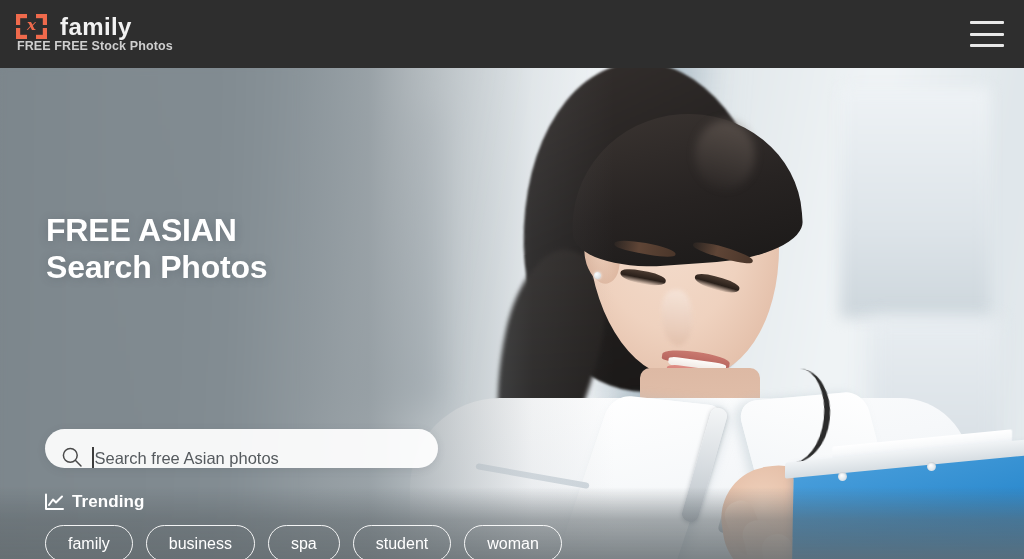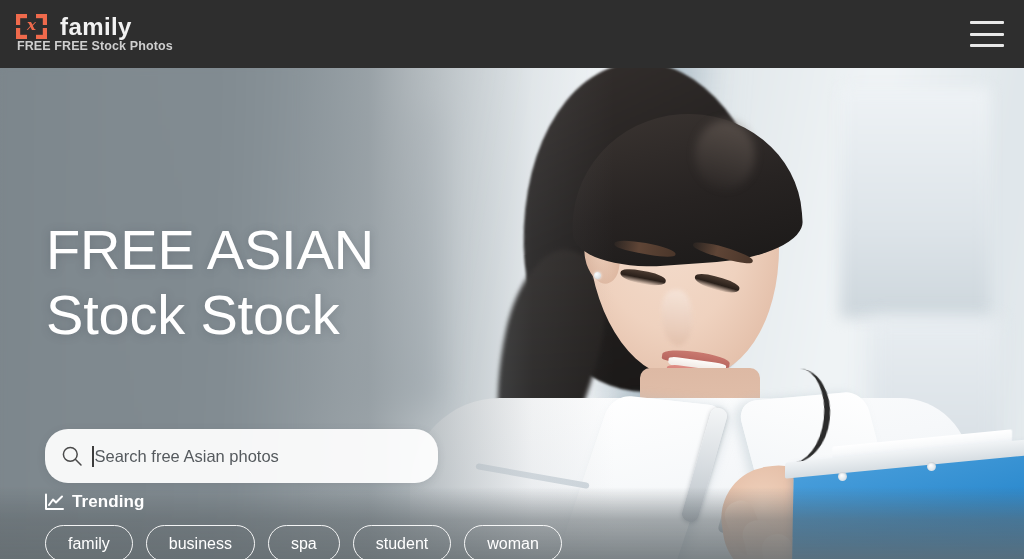--- a/index.html
+++ b/index.html
@@ -316,35 +316,35 @@
   }
   .veil-blur-left {
     position:absolute; left:0; top:0; width:300px; height:100%;
     backdrop-filter:blur(3px);
   }
 
   
   .content { position:absolute; inset:0; z-index:20; }
 
   .headline {
-    position:absolute; left:46px; top:150px;
+    position:absolute; left:46px; top:144px;
     color:#ffffff;
-    font-size:56px; font-weight:400;
+    font-size:32px; font-weight:700;
     line-height:1.16;
     letter-spacing:-0.2px;
     text-shadow:0 1px 10px rgba(60,70,78,.28);
   }
   .headline .l2 { display:block; }
 
   .searchbar {
     position:absolute; left:45px; top:361px;
-    width:393px; height:54px;
+    width:393px; height:39px;
     background:rgba(255,255,255,.93);
     border-radius:23px;
-    display:flex; align-items:center;
+    display:flex; align-items:flex-end;
     padding:0 16px;
     box-shadow:0 2px 8px rgba(60,70,80,.13);
   }
   .search-icon { width:22px; height:22px; flex:none; margin-right:9px; }
   .search-caret {
     width:1.5px; height:21px; background:#3d3d3d;
     margin-right:1px; flex:none;
   }
   .search-input {
     border:none; outline:none; background:transparent;
@@ -465,21 +465,21 @@
 
       <div class="veil-left"></div>
       <div class="veil-blur-left"></div>
       <div class="veil-bottom"></div>
     </div>
 
     <div class="content">
 
       <h1 class="headline">
         <span>FREE ASIAN</span>
-        <span class="l2">Stock Stock</span>
+        <span class="l2">Search Photos</span>
       </h1>
 
       <div class="searchbar">
         <span class="search-icon">
           <svg viewBox="0 0 22 22" width="22" height="22" aria-hidden="true">
             <circle cx="9.3" cy="9.3" r="6.9" fill="none" stroke="#4a4a4a" stroke-width="1.5"></circle>
             <line x1="14.3" y1="14.3" x2="20" y2="20" stroke="#4a4a4a" stroke-width="1.5" stroke-linecap="round"></line>
           </svg>
         </span>
         <span class="search-caret"></span>

